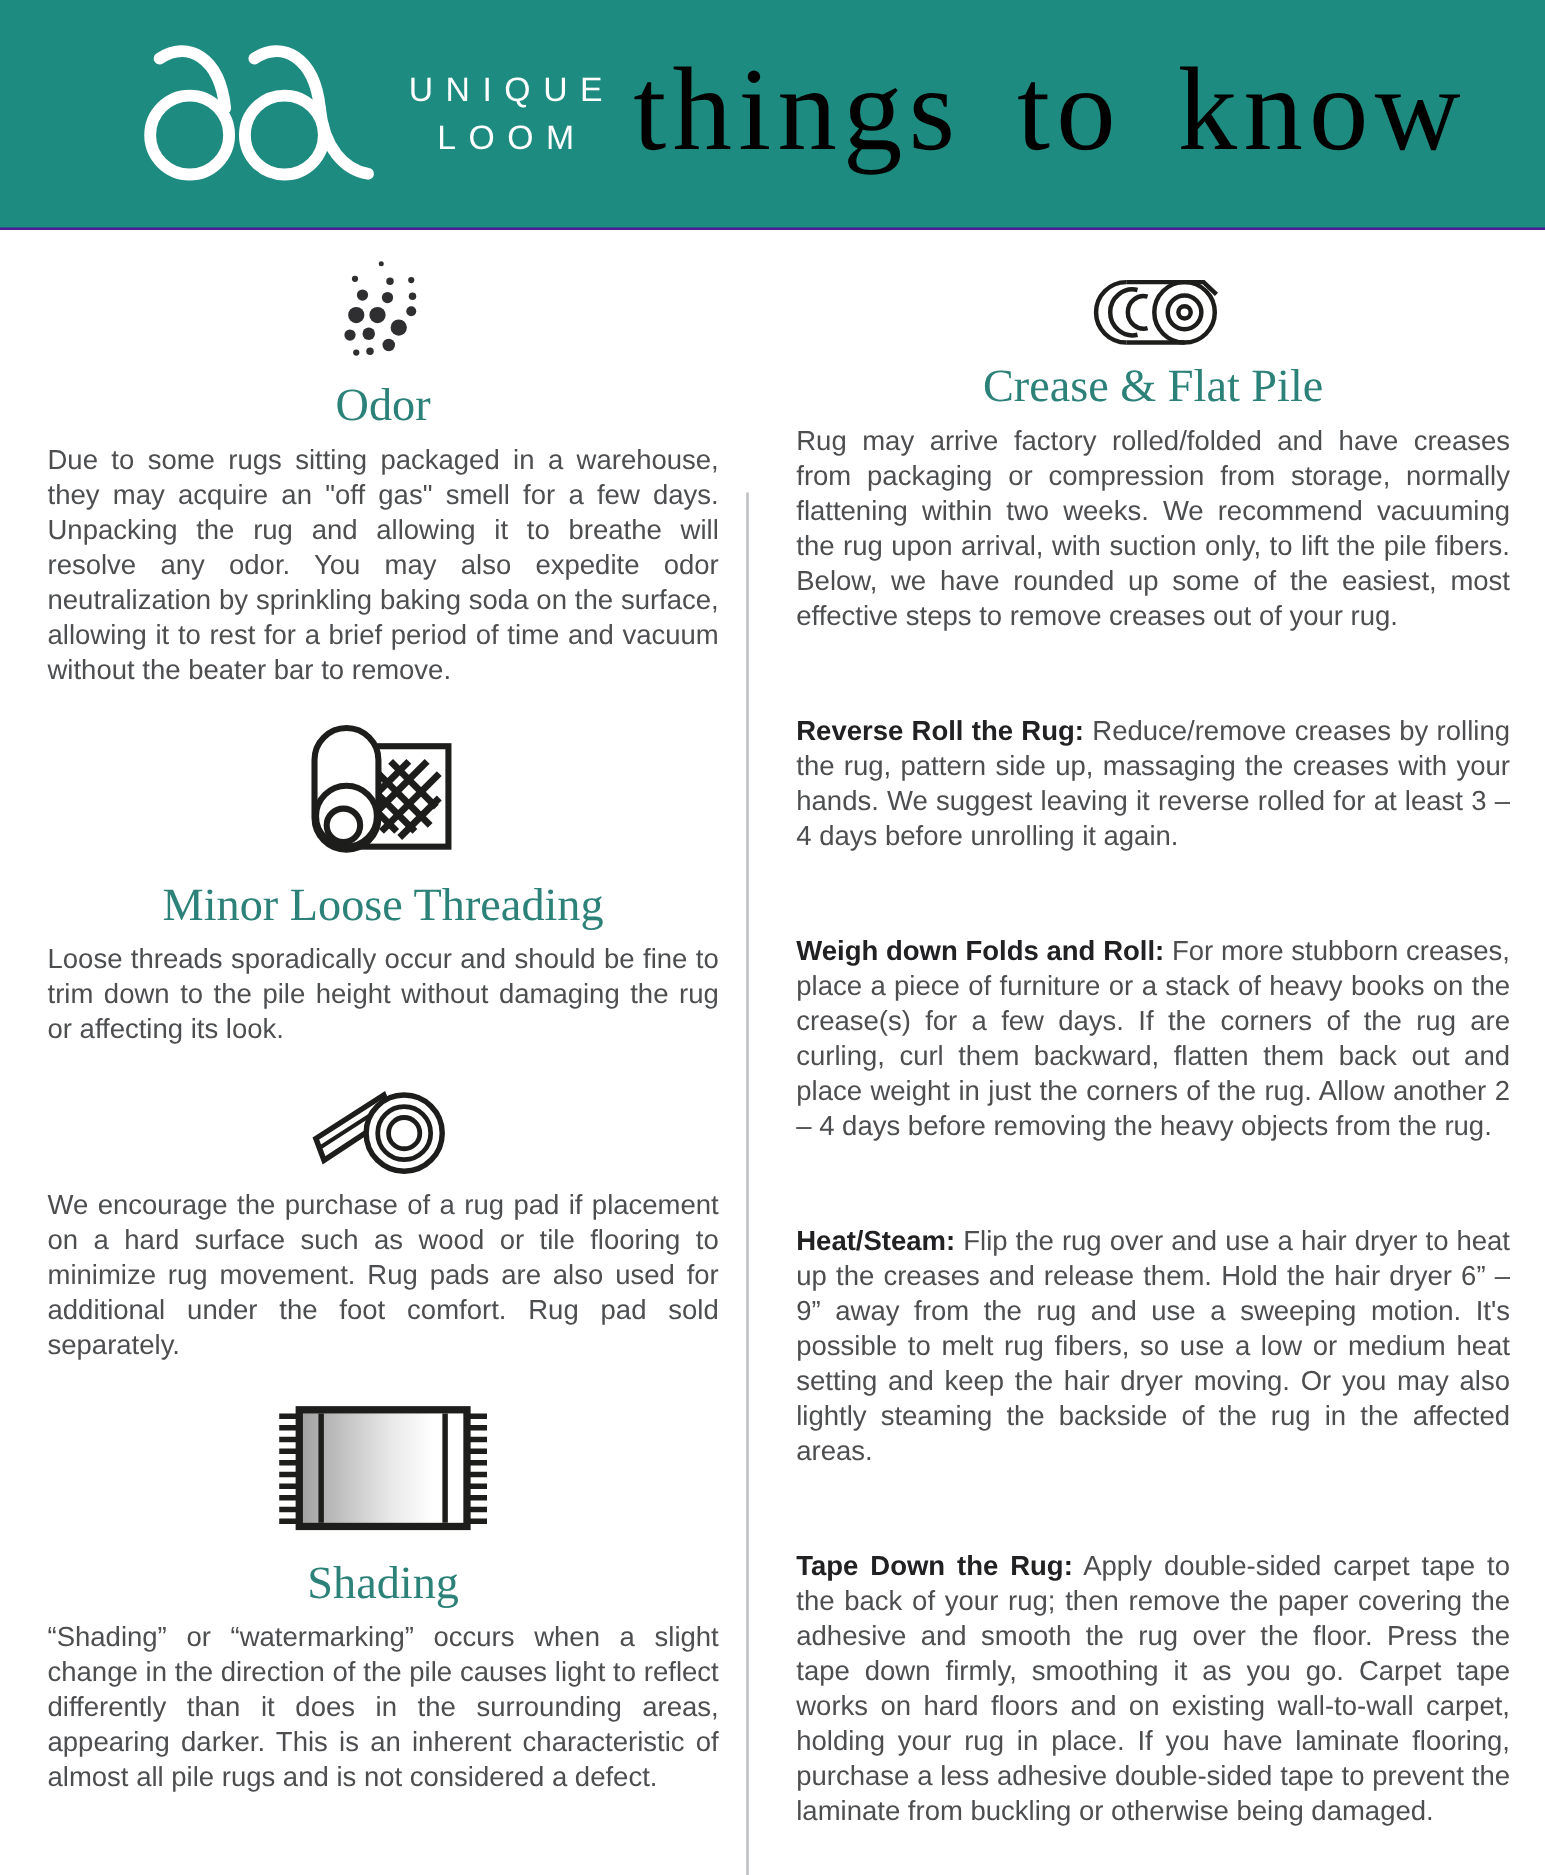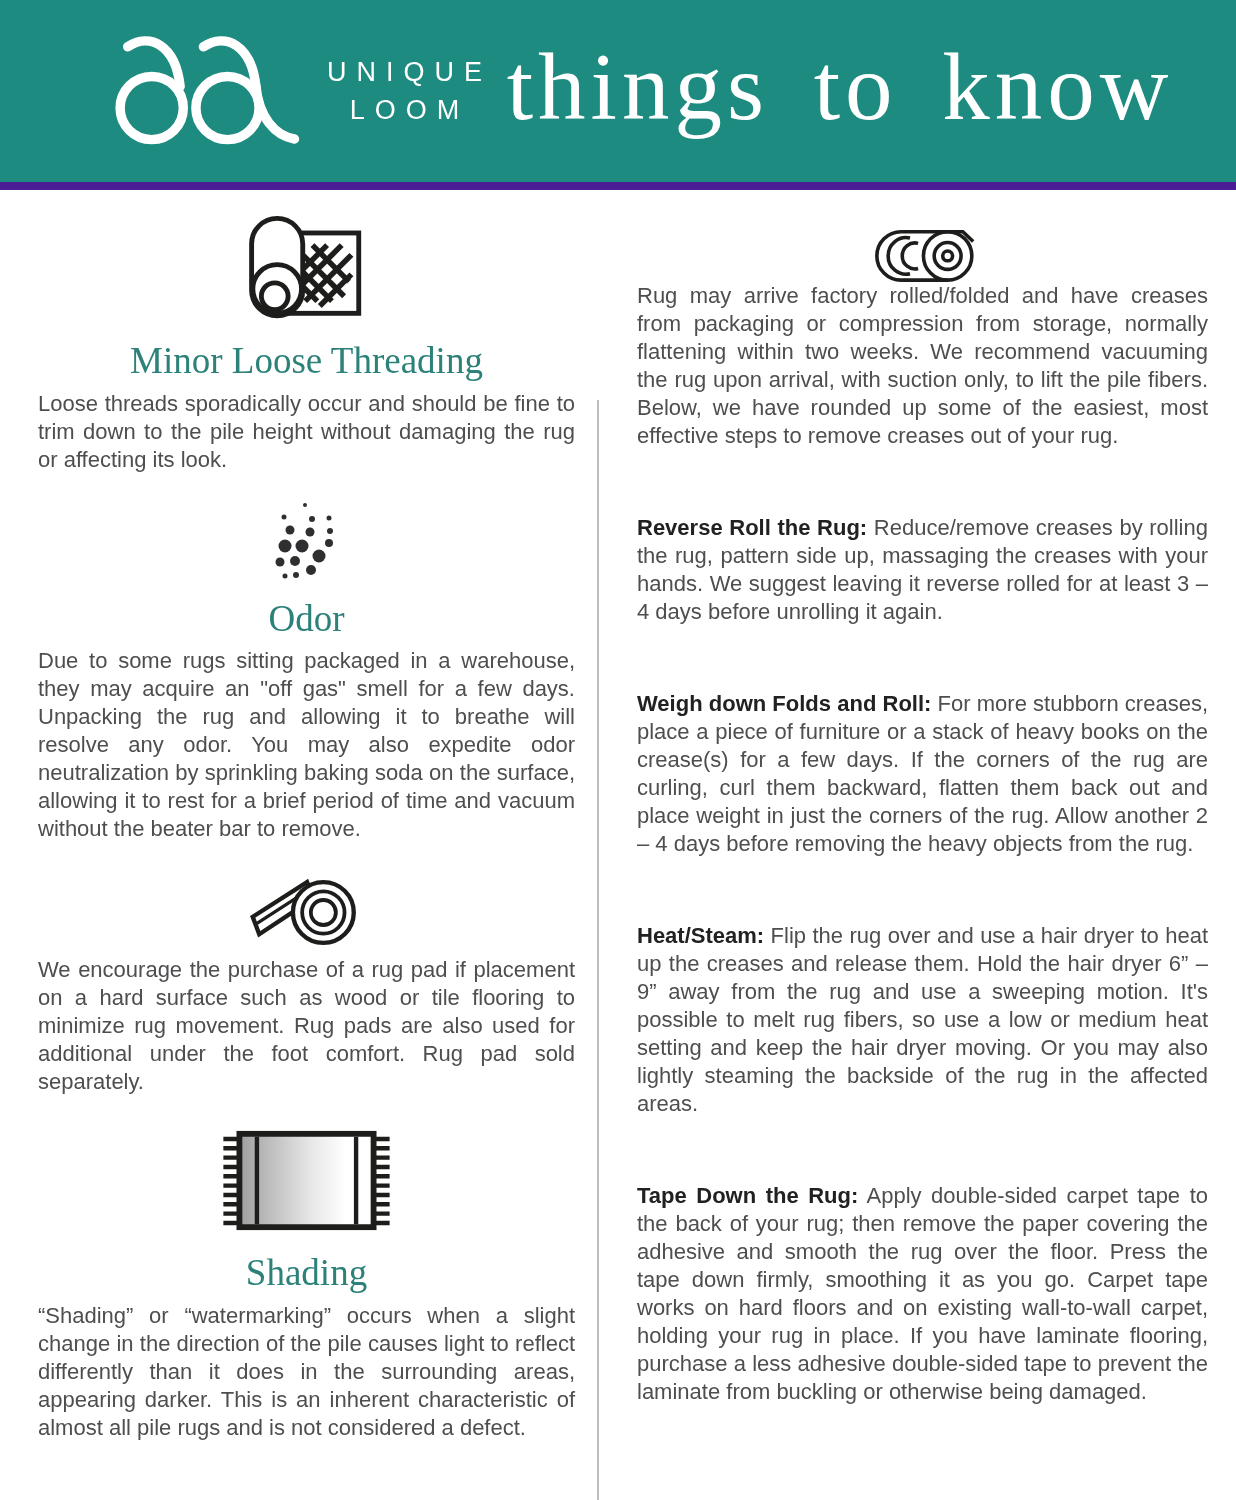--- a/index.html
+++ b/index.html
@@ -4,30 +4,30 @@
 <style>
   html,body{margin:0;padding:0;}
   body{
     width:1236px;height:1500px;background:#ffffff;overflow:hidden;
     font-family:"Liberation Sans",sans-serif;
     -webkit-font-smoothing:antialiased;
   }
   
   .header{
     height:182px;background:#1E8B80;display:flex;align-items:center;
-    padding-left:96px;border-bottom:8px solid #4c1d95;box-sizing:content-box;
+    padding-left:96px;border-bottom:2px solid #4c1d95;box-sizing:content-box;
   }
   .brand{display:flex;align-items:center;}
   .brand svg{display:block;}
   .brand-text{
     margin-left:16px;color:#ffffff;font-size:27px;letter-spacing:10px;
     line-height:38px;text-align:center;font-weight:400;
   }
   .page-title{
-    margin:0 auto;padding-right:48px;color:#ffffff;font-weight:400;
+    margin:0 auto;padding-right:48px;color:#000000;font-weight:400;
     font-family:"Liberation Serif",serif;font-size:95px;letter-spacing:5px;
     word-spacing:16px;line-height:1;transform:translateY(-4px);
   }
   
   .main{position:relative;display:flex;padding:22px 28px 0 38px;box-sizing:border-box;}
   .divider{
     position:absolute;left:597px;top:210px;width:2px;height:1268px;
     background:#bcbec0;
   }
   .col{box-sizing:border-box;}
@@ -69,45 +69,20 @@
       <div>LOOM</div>
     </div>
   </div>
   <h1 class="page-title">things to know</h1>
 </div>
 
 <div class="main">
   <div class="divider"></div>
 
   <div class="col col-left">
-
-    <div class="section">
-      <div class="icon-row">
-        <svg width="140" height="115" viewBox="0 0 115 92">
-          <g stroke="#1d1d1b" fill="#ffffff">
-            <rect x="38" y="16" width="62" height="66" stroke-width="4"></rect>
-            <g stroke-width="4.5" fill="none">
-              <path d="M62,26 L92,56"></path>
-                <path d="M54,34 L88,68"></path>
-              <path d="M52,46 L78,72"></path>
-                <path d="M54,60 L66,72"></path>
-              <path d="M52,48 L74,26"></path>
-                <path d="M50,62 L86,26"></path>
-              <path d="M56,72 L94,34"></path>
-                <path d="M68,76 L94,50"></path>
-            </g>
-            <rect x="12" y="4" width="42" height="80" rx="21" stroke-width="4"></rect>
-            <circle cx="33" cy="62" r="20" stroke-width="4"></circle>
-            <circle cx="31" cy="68" r="11" stroke-width="4"></circle>
-          </g>
-        </svg>
-      </div>
-      <h2 class="sec-heading">Minor Loose Threading</h2>
-      <p class="body-text">Loose threads sporadically occur and should be fine to trim down to the pile height without damaging the rug or affecting its look.</p>
-    </div>
 
     <div class="section">
       <div class="icon-row">
         <svg width="70" height="85" viewBox="0 0 70 85">
           <g fill="#2f2f31">
             <circle cx="33" cy="5" r="2"></circle>
               <circle cx="12" cy="17" r="2.5"></circle>
             <circle cx="40" cy="19" r="3"></circle>
               <circle cx="57" cy="18" r="2.5"></circle>
             <circle cx="18" cy="30" r="4.5"></circle>
@@ -124,20 +99,45 @@
               <circle cx="24" cy="75" r="3"></circle>
           </g>
         </svg>
       </div>
       <h2 class="sec-heading">Odor</h2>
       <p class="body-text">Due to some rugs sitting packaged in a warehouse, they may acquire an "off gas" smell for a few days. Unpacking the rug and allowing it to breathe will resolve any odor. You may also expedite odor neutralization by sprinkling baking soda on the surface, allowing it to rest for a brief period of time and vacuum without the beater bar to remove.</p>
     </div>
 
     <div class="section">
       <div class="icon-row">
+        <svg width="140" height="115" viewBox="0 0 115 92">
+          <g stroke="#1d1d1b" fill="#ffffff">
+            <rect x="38" y="16" width="62" height="66" stroke-width="4"></rect>
+            <g stroke-width="4.5" fill="none">
+              <path d="M62,26 L92,56"></path>
+                <path d="M54,34 L88,68"></path>
+              <path d="M52,46 L78,72"></path>
+                <path d="M54,60 L66,72"></path>
+              <path d="M52,48 L74,26"></path>
+                <path d="M50,62 L86,26"></path>
+              <path d="M56,72 L94,34"></path>
+                <path d="M68,76 L94,50"></path>
+            </g>
+            <rect x="12" y="4" width="42" height="80" rx="21" stroke-width="4"></rect>
+            <circle cx="33" cy="62" r="20" stroke-width="4"></circle>
+            <circle cx="31" cy="68" r="11" stroke-width="4"></circle>
+          </g>
+        </svg>
+      </div>
+      <h2 class="sec-heading">Minor Loose Threading</h2>
+      <p class="body-text">Loose threads sporadically occur and should be fine to trim down to the pile height without damaging the rug or affecting its look.</p>
+    </div>
+
+    <div class="section">
+      <div class="icon-row">
         <svg width="125" height="87" viewBox="0 0 115 80">
           <g stroke="#1d1d1b" fill="#ffffff">
             <path d="M 58,12 L 8,44 L 14,60 L 64,27 Z" stroke-width="4"></path>
             <path d="M 12,50 L 60,19" stroke-width="3" fill="none"></path>
             <circle cx="73" cy="40" r="28" stroke-width="4"></circle>
             <circle cx="73" cy="40" r="19.5" stroke-width="3.5" fill="none"></circle>
             <circle cx="73" cy="40" r="11.5" stroke-width="3.5" fill="none"></circle>
           </g>
         </svg>
       </div>
@@ -175,20 +175,21 @@
           <path d="M 38,58 L 90,58"></path>
           <path d="M 38,4 A 27,27 0 1 0 38,58"></path>
           <path d="M 48,11 A 20,20.5 0 1 0 48,51"></path>
           <path d="M 57,17 A 14,14.5 0 1 0 57,45"></path>
           <circle cx="90" cy="31" r="27"></circle>
           <circle cx="90" cy="31" r="15"></circle>
           <circle cx="90" cy="31" r="5.5"></circle>
         </g>
       </svg>
     </div>
+    <h2 class="sec-heading">Crease &amp; Flat Pile</h2>
     <p class="body-text">Rug may arrive factory rolled/folded and have creases from packaging or compression from storage, normally flattening within two weeks. We recommend vacuuming the rug upon arrival, with suction only, to lift the pile fibers. Below, we have rounded up some of the easiest, most effective steps to remove creases out of your rug.</p>
 
     <p class="body-text tip">
       <strong>Reverse Roll the Rug:</strong>
       <span>Reduce/remove creases by rolling the rug, pattern side up, massaging the creases with your hands. We suggest leaving it reverse rolled for at least 3 – 4 days before unrolling it again.</span>
     </p>
 
     <p class="body-text tip">
       <strong>Weigh down Folds and Roll:</strong>
       <span>For more stubborn creases, place a piece of furniture or a stack of heavy books on the crease(s) for a few days. If the corners of the rug are curling, curl them backward, flatten them back out and place weight in just the corners of the rug. Allow another 2 – 4 days before removing the heavy objects from the rug.</span>

